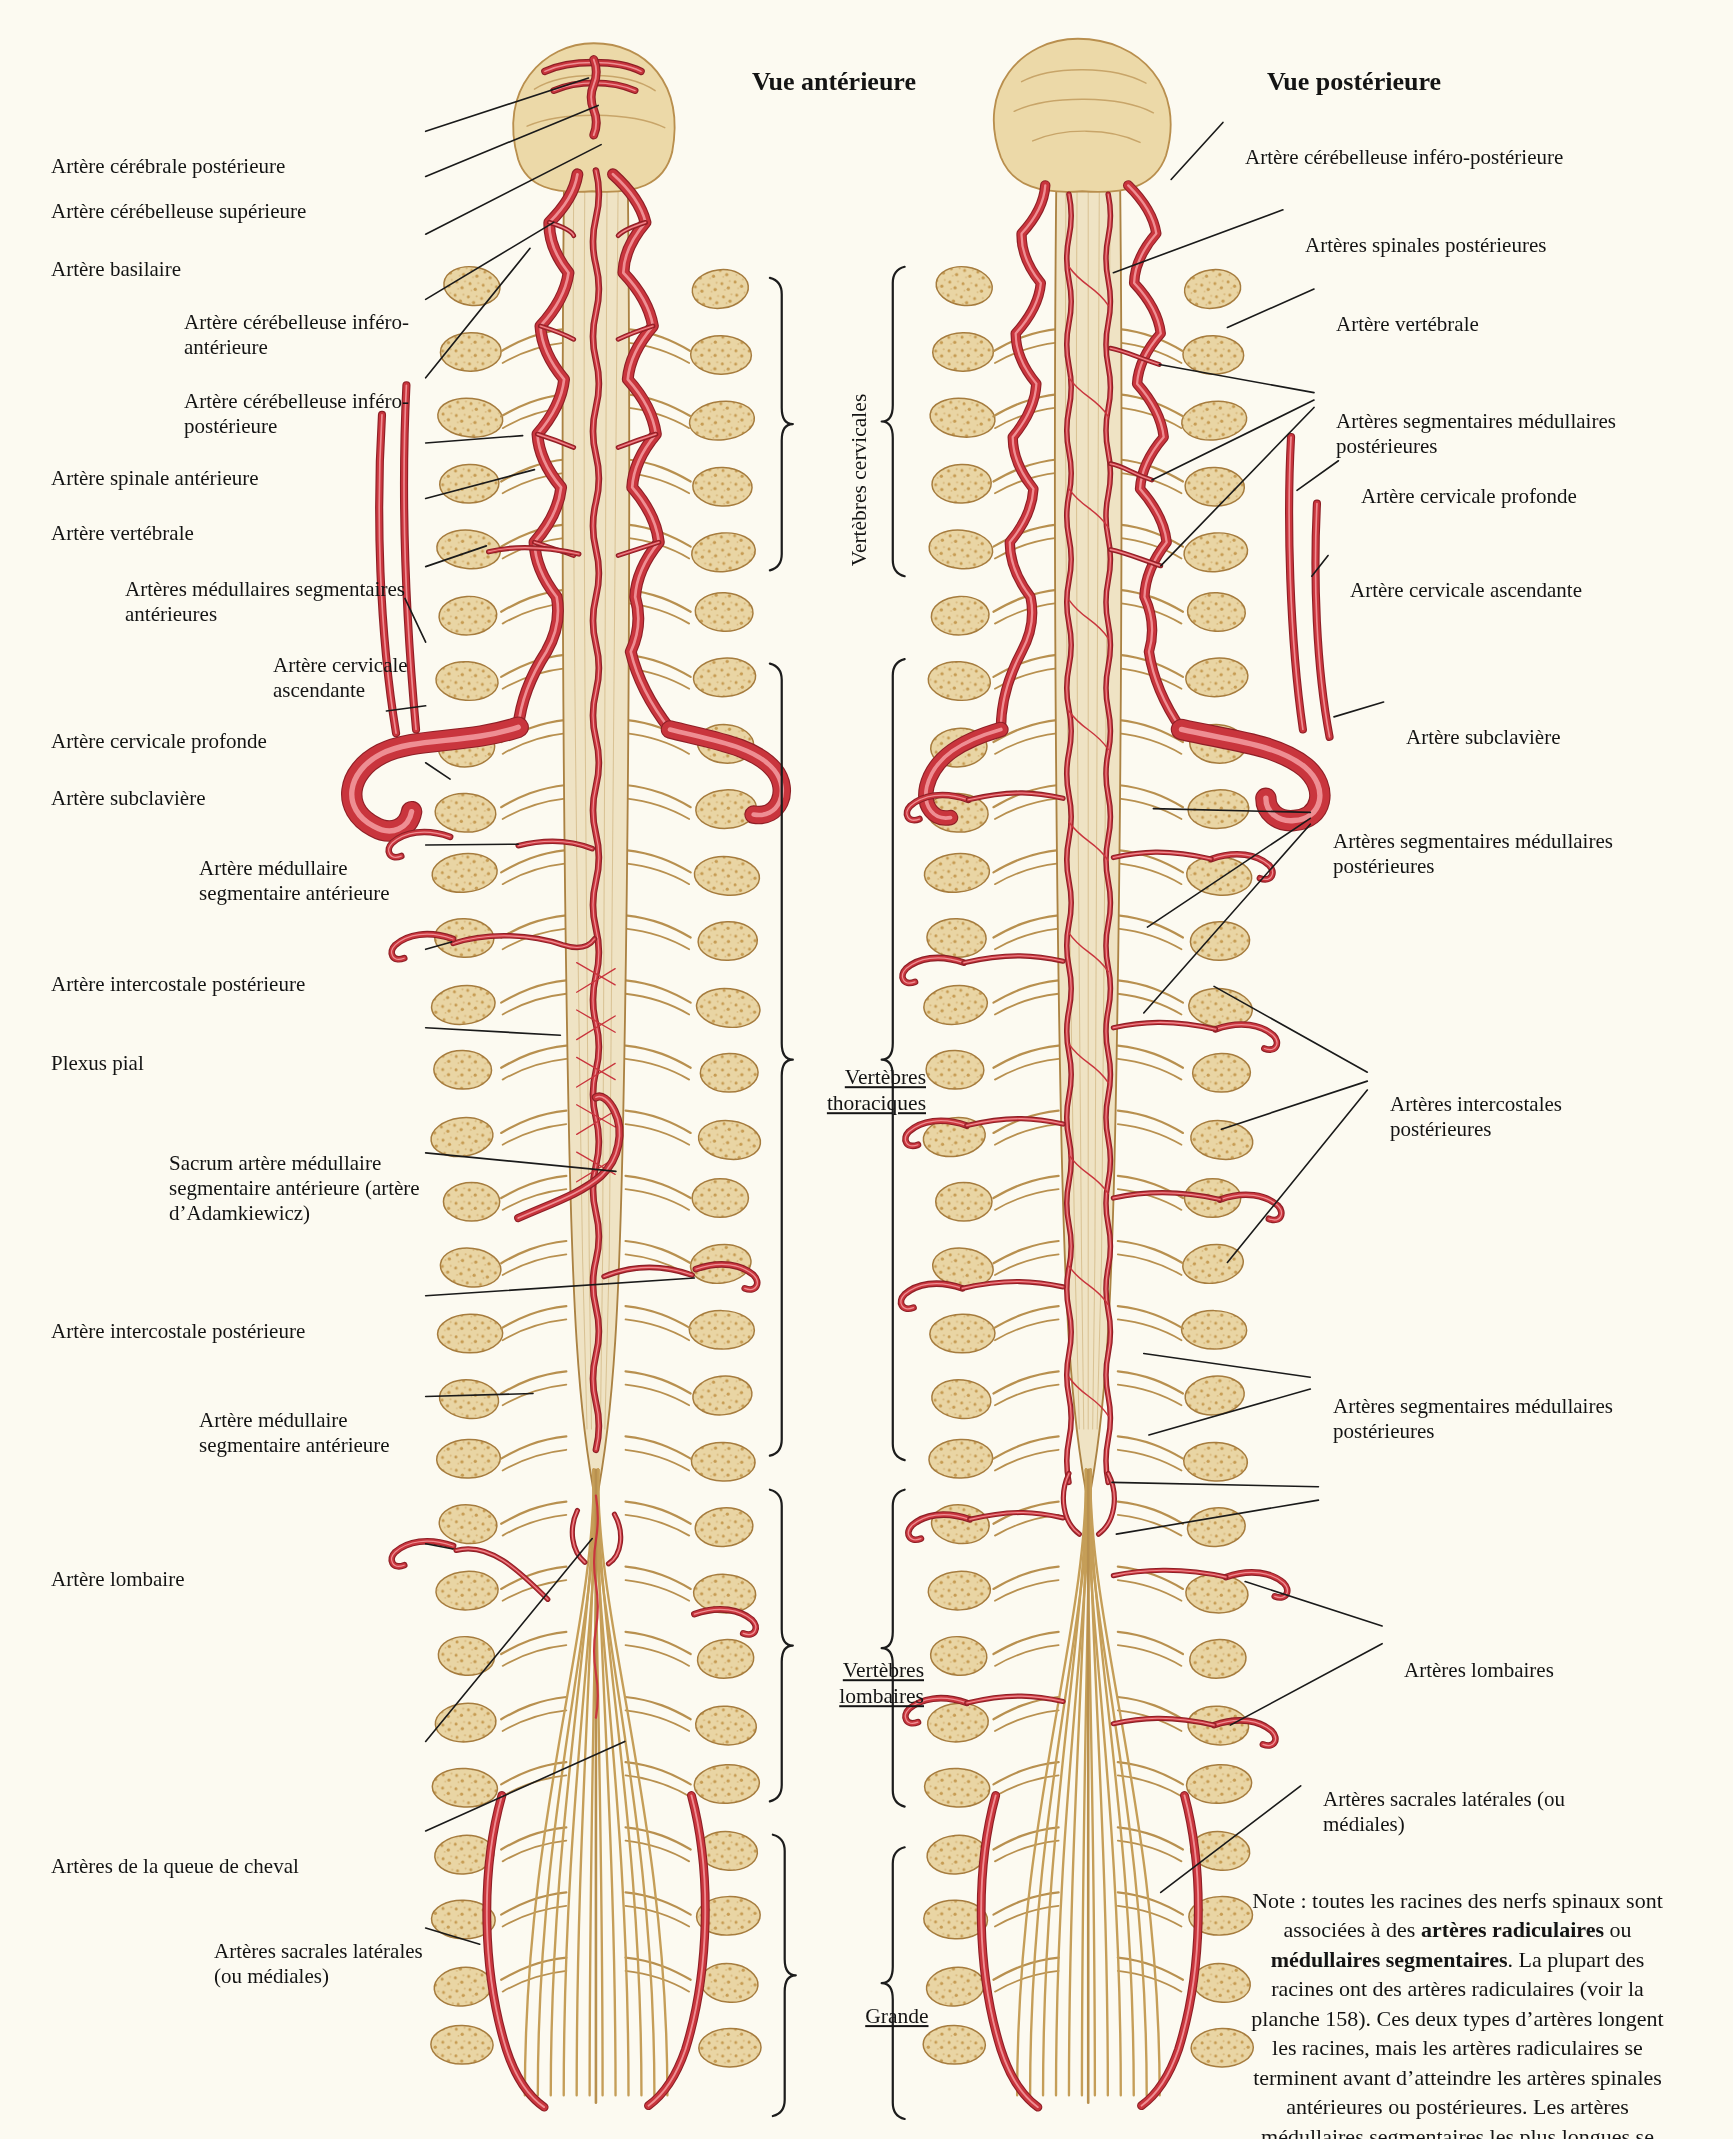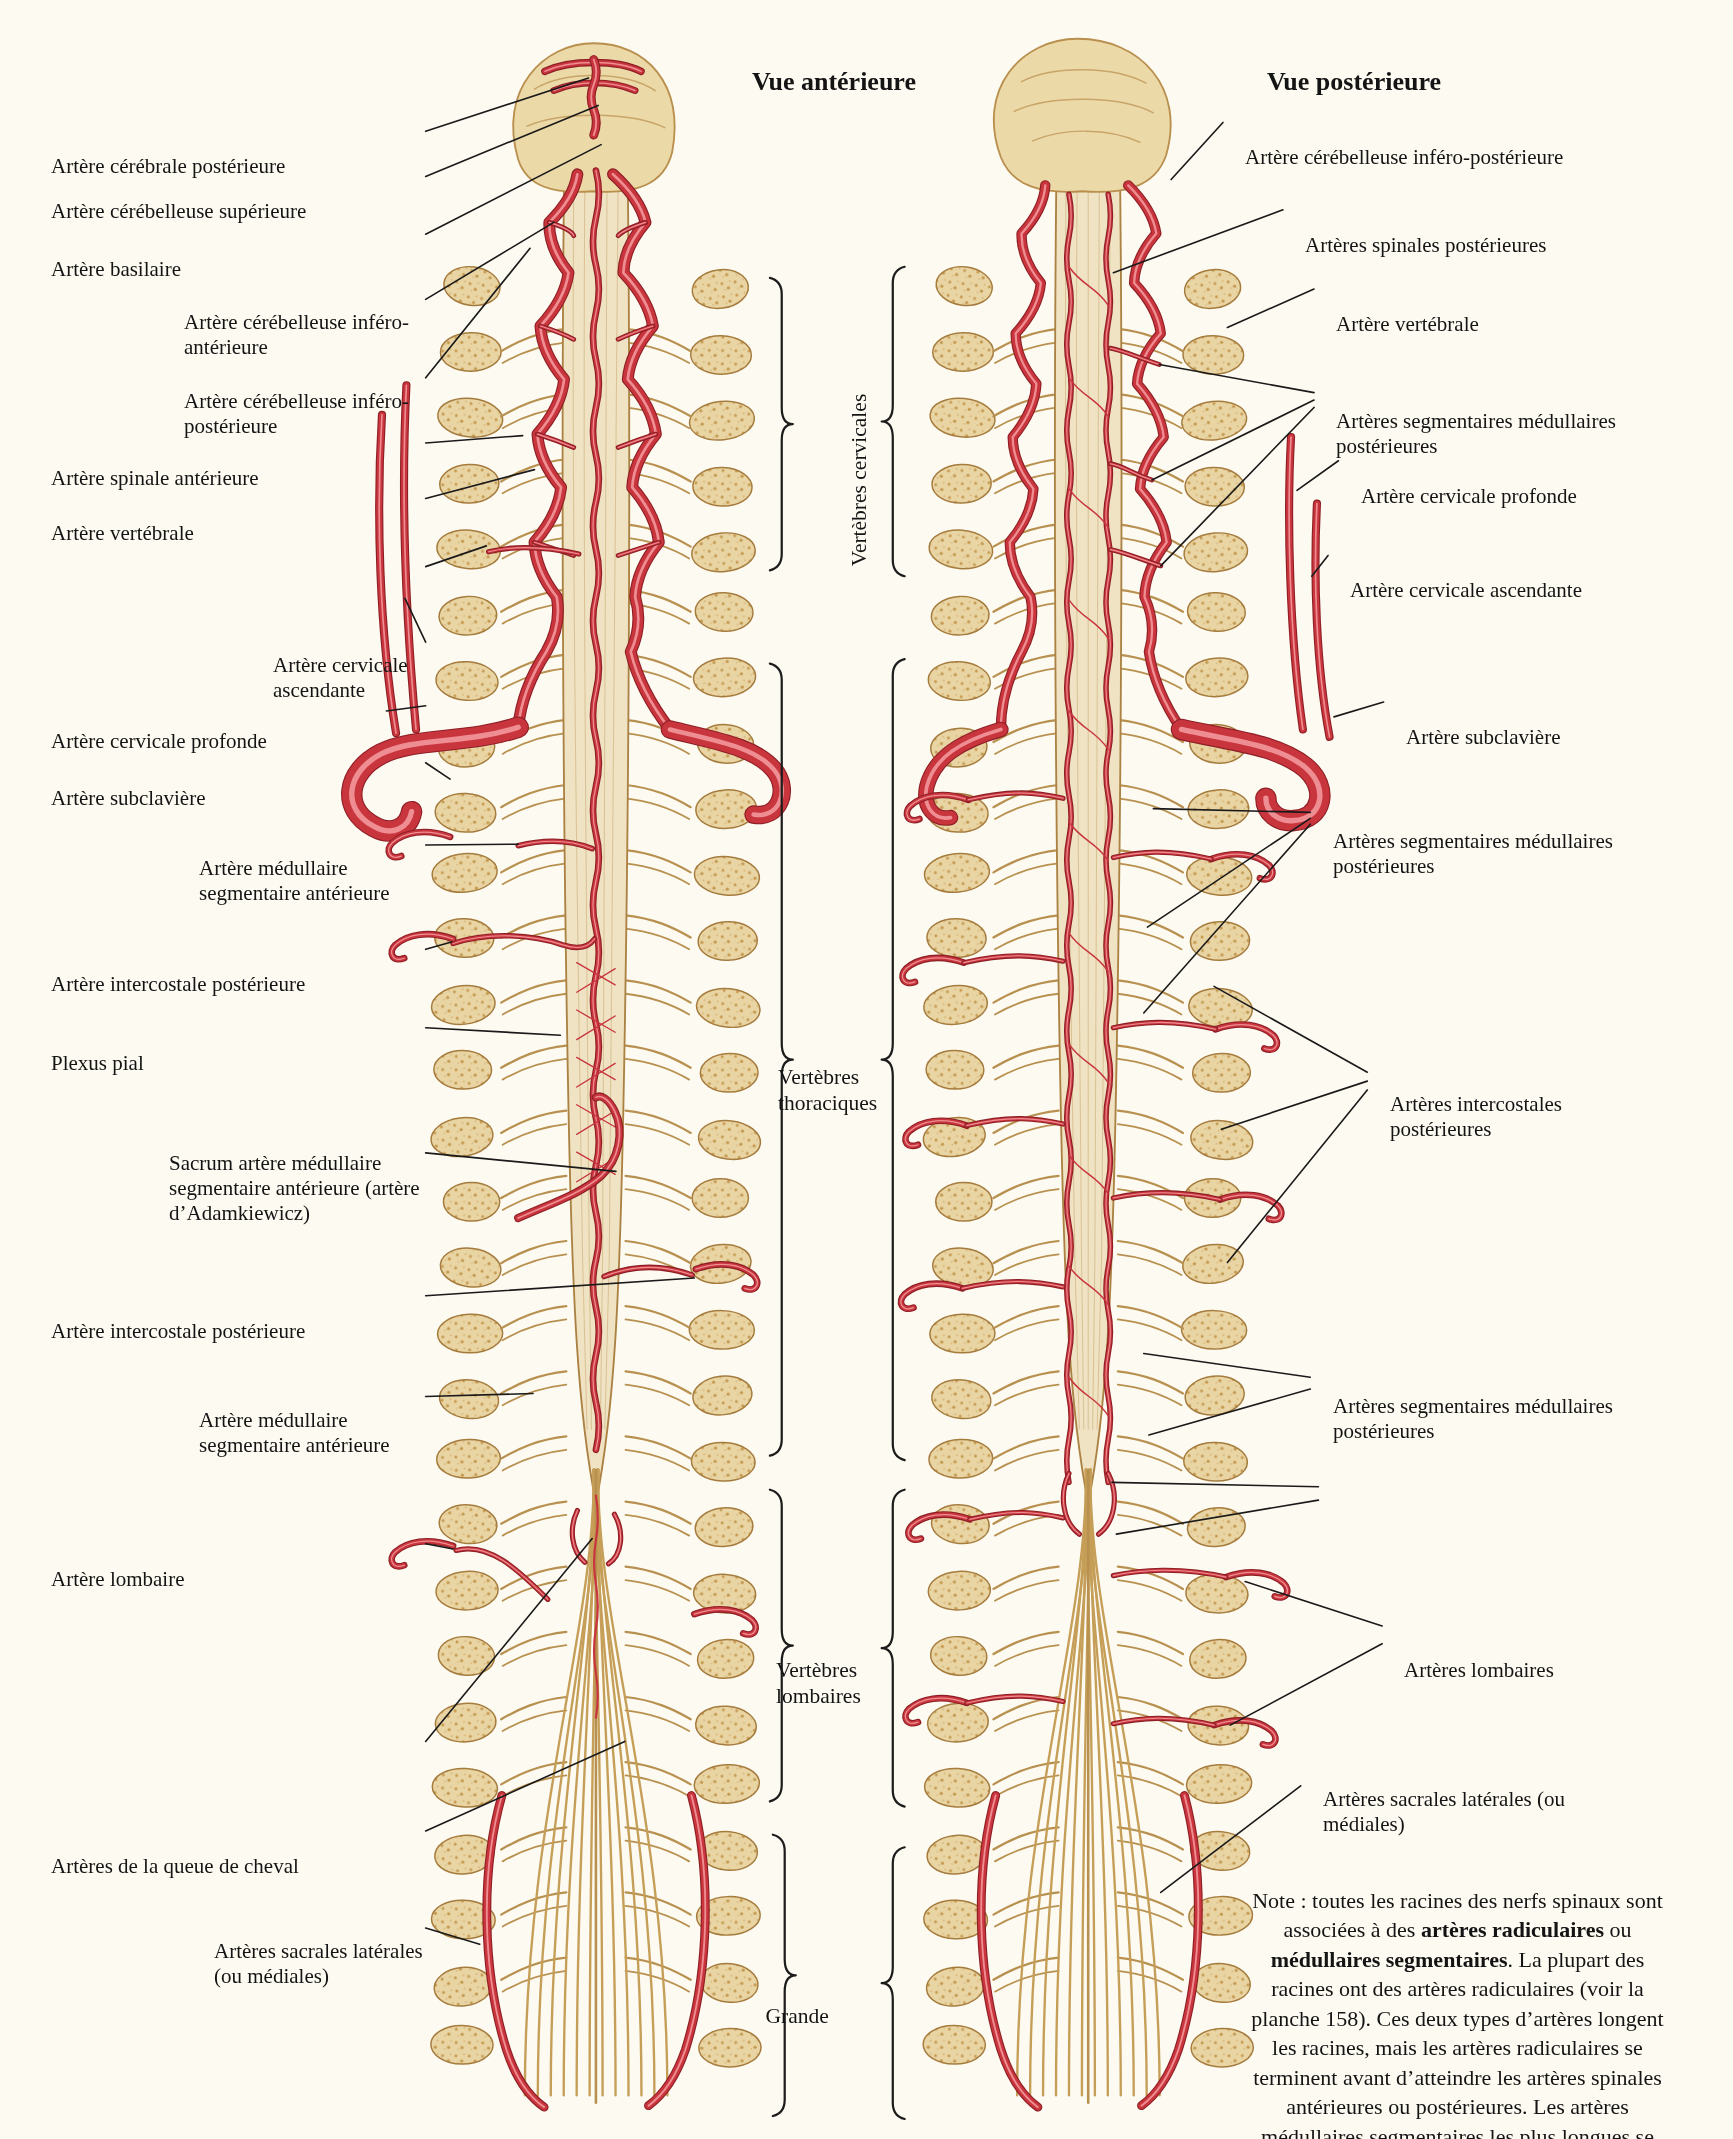--- a/index.html
+++ b/index.html
@@ -8,21 +8,21 @@
     background:#fcfaf1;
     font-family:"Liberation Serif", serif;
     color:#141414;
   }
   #art{position:absolute;left:0;top:0;}
   .labels{position:absolute;left:16px;top:0;width:1733px;height:2140px;pointer-events:none;margin-top:36px;}
   .ttl{position:absolute;transform:translate(-50%,-50%);font-weight:bold;font-size:26px;white-space:nowrap;}
   .lbl{position:absolute;font-size:21px;line-height:1.2;transform:translateY(-50%);}
   .L{width:385px;}
   .R{width:348px;text-align:left;}
-  .C{position:absolute;transform:translate(-50%,-50%);text-align:left;font-size:21.5px;line-height:1.2;}
+  .C{position:absolute;transform:translate(-50%,-50%);text-align:right;font-size:21.5px;line-height:1.2;text-decoration:underline;}
   .rot{position:absolute;transform:translate(-50%,-50%) rotate(-90deg);white-space:nowrap;font-size:21.5px;}
   .note{position:absolute;font-size:22px;line-height:1.34;text-align:center;}
   .note b{font-weight:bold;}
 </style>
 </head>
 <body>
 
 <svg id="art" width="1733" height="2140" viewBox="0 0 2341 2890" xmlns="http://www.w3.org/2000/svg">
   <defs>
     <pattern id="sp" width="18" height="18" patternUnits="userSpaceOnUse">
@@ -689,20 +689,21 @@
   <div class="ttl" style="left:818px;top:46px">Vue antérieure</div>
   <div class="ttl" style="left:1338px;top:46px">Vue postérieure</div>
 
   <div class="lbl L" style="left:35px;top:131px">Artère cérébrale postérieure</div>
   <div class="lbl L" style="left:35px;top:176px">Artère cérébelleuse supérieure</div>
   <div class="lbl L" style="left:35px;top:234px">Artère basilaire</div>
   <div class="lbl L" style="left:168px;width:252px;top:299px">Artère cérébelleuse inféro-antérieure</div>
   <div class="lbl L" style="left:168px;width:252px;top:378px">Artère cérébelleuse inféro-postérieure</div>
   <div class="lbl L" style="left:35px;top:443px">Artère spinale antérieure</div>
   <div class="lbl L" style="left:35px;top:498px">Artère vertébrale</div>
+  <div class="lbl L" style="left:109px;width:311px;top:566px">Artères médullaires segmentaires antérieures</div>
   <div class="lbl L" style="left:257px;width:163px;top:642px">Artère cervicale ascendante</div>
   <div class="lbl L" style="left:35px;top:706px">Artère cervicale profonde</div>
   <div class="lbl L" style="left:35px;top:763px">Artère subclavière</div>
   <div class="lbl L" style="left:183px;width:237px;top:845px">Artère médullaire segmentaire antérieure</div>
   <div class="lbl L" style="left:35px;top:949px">Artère intercostale postérieure</div>
   <div class="lbl L" style="left:35px;top:1028px">Plexus pial</div>
   <div class="lbl L" style="left:153px;width:267px;top:1153px">Sacrum artère médullaire segmentaire antérieure (artère d’Adamkiewicz)</div>
   <div class="lbl L" style="left:35px;top:1296px">Artère intercostale postérieure</div>
   <div class="lbl L" style="left:183px;width:237px;top:1397px">Artère médullaire segmentaire antérieure</div>
   <div class="lbl L" style="left:35px;top:1544px">Artère lombaire</div>

